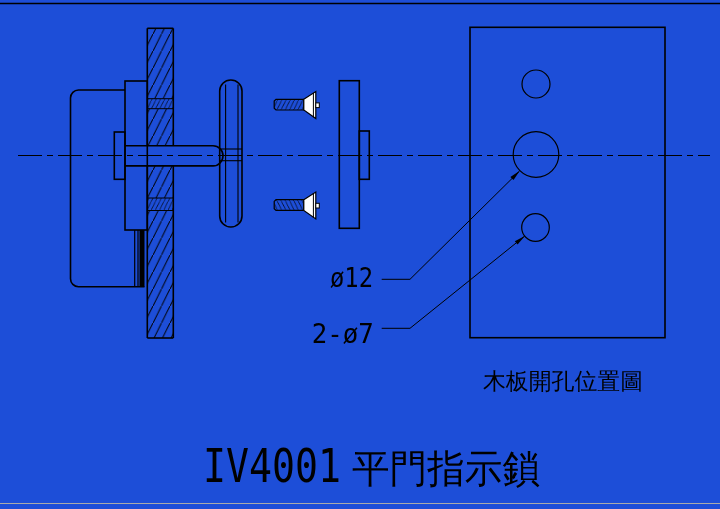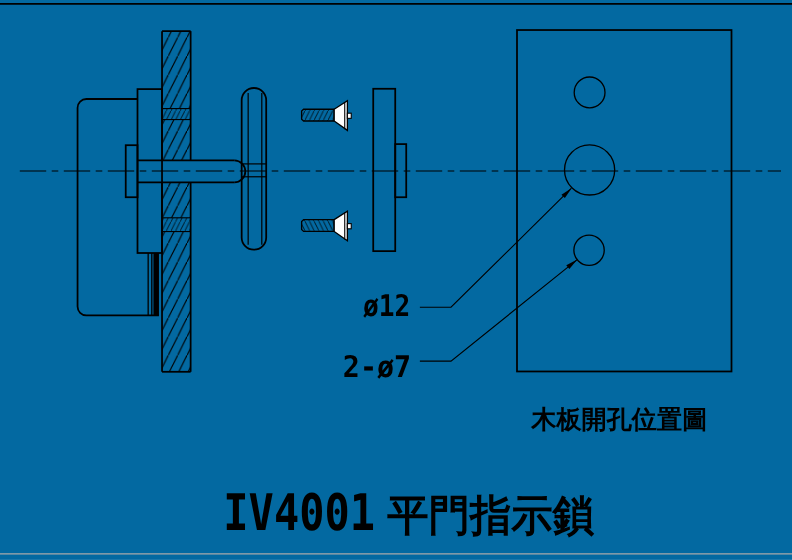--- a/index.html
+++ b/index.html
@@ -1,22 +1,21 @@
 <!DOCTYPE html>
 <html><head>
 <meta charset="utf-8">
 <style>
   html,body{margin:0;padding:0;background:#fff;}
   .canvas{
     position:relative;
     width:720px;height:509px;
-    background:#0369a1;
+    background:#1d4ed8;
     font-family:"DejaVu Sans", sans-serif;
     overflow:hidden;
-    font-weight:bold;
   }
   svg text{fill:#000;}
   .latin-cad{font-family:"DejaVu Sans Mono", monospace;}
   .cjk-cad{font-family:"DejaVu Serif", serif;}
 </style>
 </head>
 <body>
 
 <div class="canvas">
 <svg width="720" height="509" viewBox="0 0 720 509">

